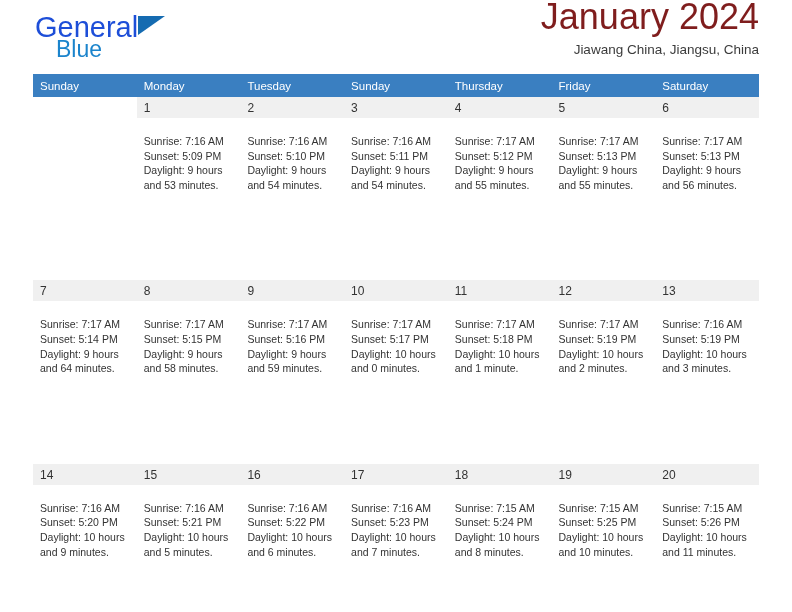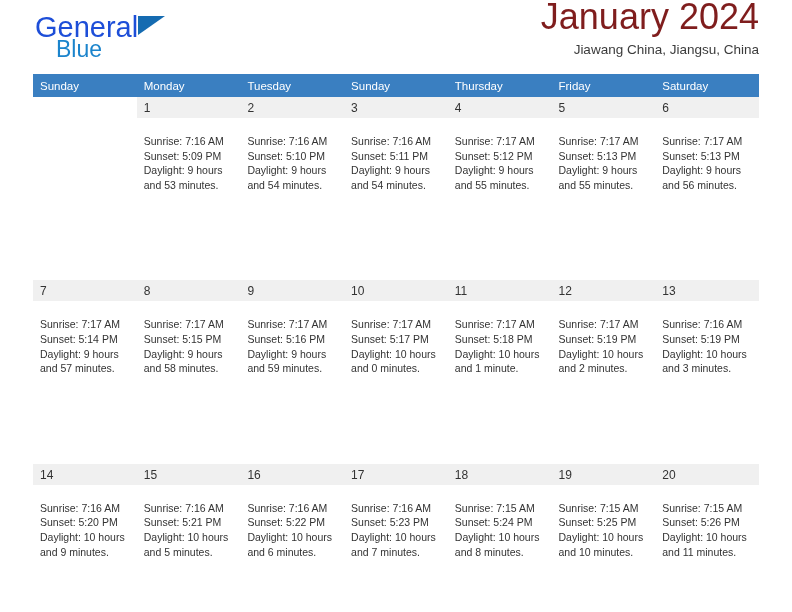--- a/index.html
+++ b/index.html
@@ -223,21 +223,21 @@
         <tr>
           <td class="sep" colspan="7"></td>
         </tr>
         <tr>
           <td>
             <div class="daynum">7</div>
             <div class="details">
               <div>Sunrise: 7:17 AM</div>
               <div>Sunset: 5:14 PM</div>
               <div>Daylight: 9 hours</div>
-              <div>and 57 minutes.</div>
+              <div>and 64 minutes.</div>
             </div>
           </td>
           <td>
             <div class="daynum">8</div>
             <div class="details">
               <div>Sunrise: 7:17 AM</div>
               <div>Sunset: 5:15 PM</div>
               <div>Daylight: 9 hours</div>
               <div>and 58 minutes.</div>
             </div>

